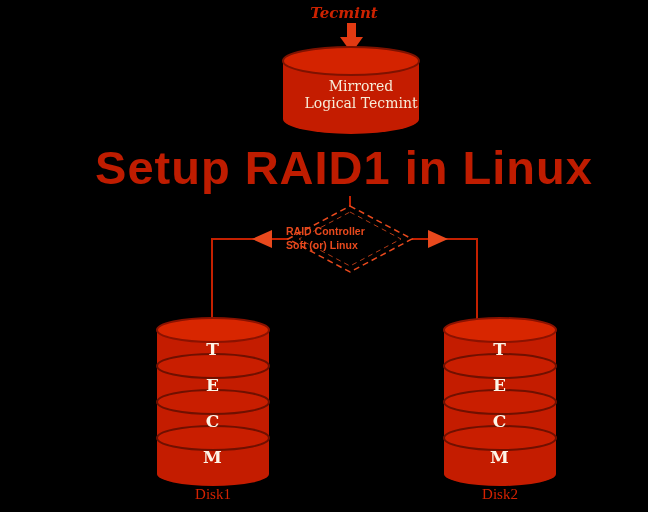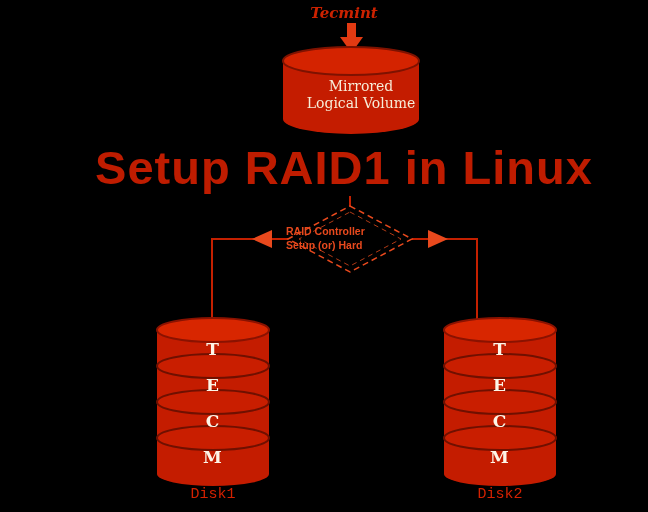--- a/index.html
+++ b/index.html
@@ -45,21 +45,21 @@
   .letter{
     width:40px;text-align:center;
     font-family:"DejaVu Serif",serif;
     font-weight:bold;font-size:17px;line-height:18px;
     letter-spacing:1px;
     color:#fdf6e8;
   }
   .disk-label{
     width:100px;top:486px;
     text-align:center;
-    font-family:Liberation Mono, monospace;
+    font-family:Liberation Serif, serif;
     font-size:15px;
     color:#d42100;
   }
 </style>
 </head>
 <body>
 
 <div class="stage">
 
   <svg width="648" height="512" viewBox="0 0 648 512">
@@ -105,28 +105,28 @@
       <ellipse cx="480" cy="402" rx="56" ry="12" fill="#c91e00" stroke="#6f1000" stroke-width="2"></ellipse>
       <path d="M424,438 L424,474 A56,12 0 0 0 536,474 L536,438 Z" fill="#c41c00"></path>
       <ellipse cx="480" cy="438" rx="56" ry="12" fill="#c91e00" stroke="#6f1000" stroke-width="2"></ellipse>
     </g>
   </svg>
 
   <div class="txt brand">Tecmint</div>
 
   <div class="txt volume-label">
     <div>Mirrored</div>
-    <div>Logical Volume</div>
+    <div>Logical Tecmint</div>
   </div>
 
   <div class="txt main-title">Setup RAID1 in Linux</div>
 
   <div class="txt controller-label">
     <div>RAID Controller</div>
-    <div>Setup (or) Hard</div>
+    <div>Soft (or) Linux</div>
   </div>
 
   <div class="txt letter" style="left:173px;top:340px">T</div>
   <div class="txt letter" style="left:173px;top:376px">E</div>
   <div class="txt letter" style="left:173px;top:412px">C</div>
   <div class="txt letter" style="left:173px;top:448px">M</div>
 
   <div class="txt letter" style="left:460px;top:340px">T</div>
   <div class="txt letter" style="left:460px;top:376px">E</div>
   <div class="txt letter" style="left:460px;top:412px">C</div>

